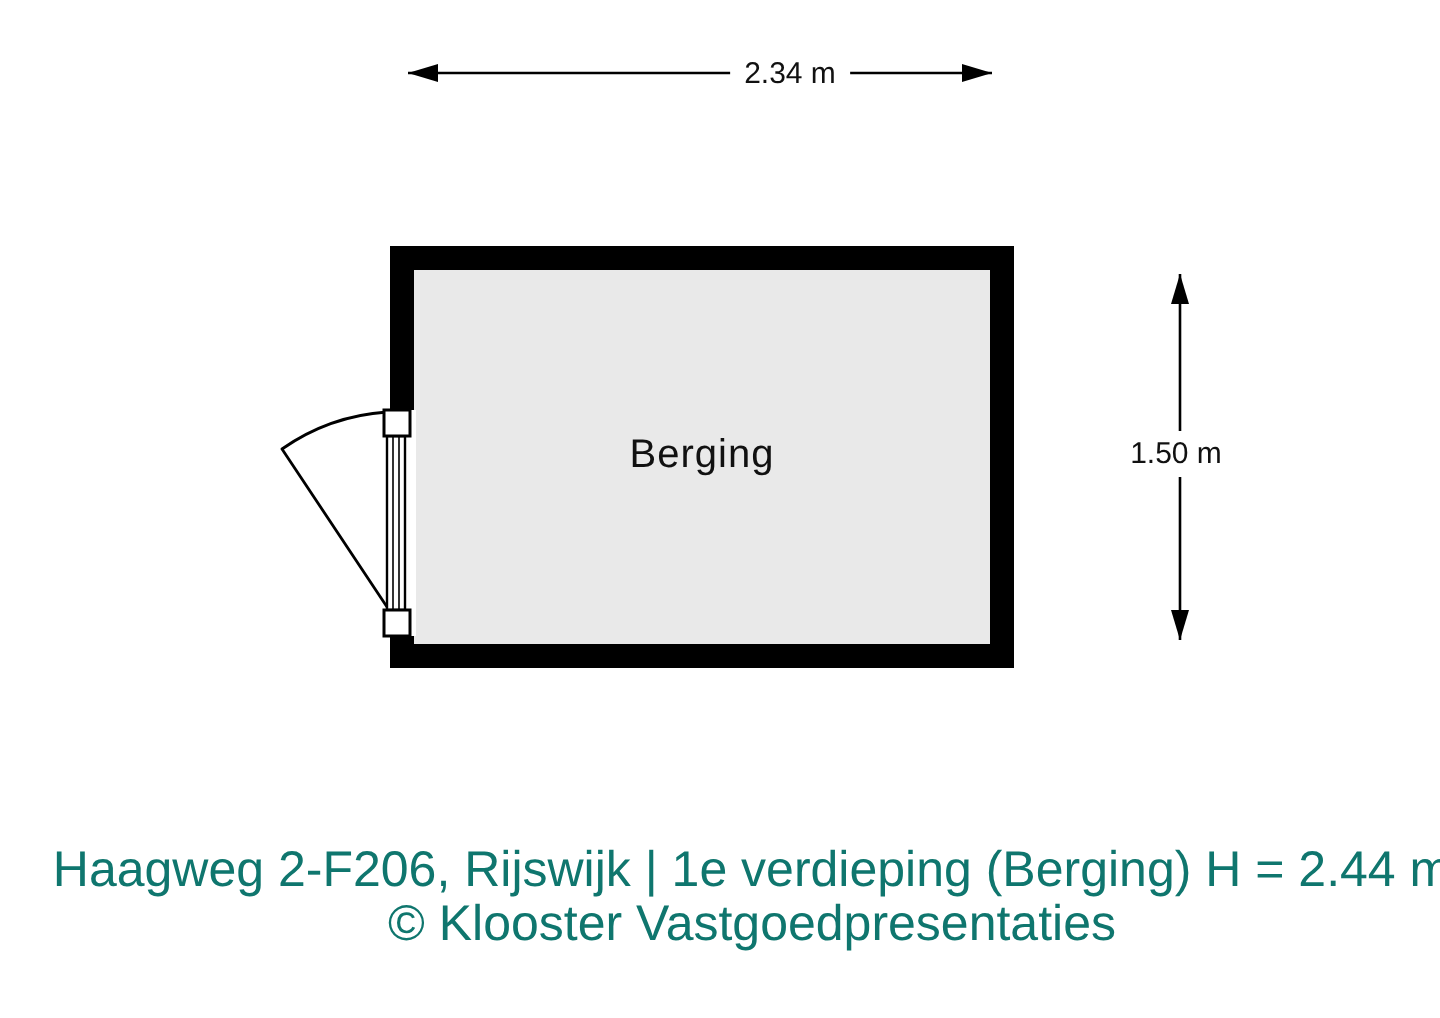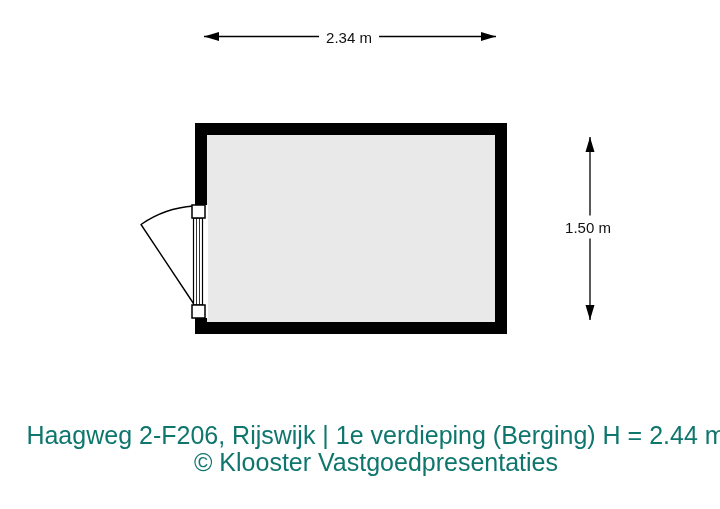--- a/index.html
+++ b/index.html
@@ -27,20 +27,21 @@
     white-space: nowrap;
   }
   .dim-label {
     font-size: 15px;
     background: #ffffff;
     color: #111111;
     line-height: 17px;
   }
   .dim-label.horizontal {
     padding: 1px 7px;
+    margin-left: 46px;
   }
   .dim-label.vertical {
     padding: 3px 2px;
   }
   .room-label {
     font-size: 20px;
     color: #111111;
     letter-spacing: 0.5px;
   }
   .caption {
@@ -88,19 +89,20 @@
       <line x1="590" y1="137" x2="590" y2="320" stroke="#000000" stroke-width="1.3"></line>
       <polygon points="590,137 585.5,152 594.5,152" fill="#000000"></polygon>
       <polygon points="590,320 585.5,305 594.5,305" fill="#000000"></polygon>
     </g>
   </svg>
 
   <div class="abs-label dim-label horizontal" style="left: 349px; top: 37px;">2.34 m</div>
 
   <div class="abs-label dim-label vertical" style="left: 588px; top: 227px;">1.50 m</div>
 
+  <div class="abs-label room-label" style="left: 351px; top: 228px;">Berging</div>
 
   <div class="caption">
     <div>Haagweg 2-F206, Rijswijk | 1e verdieping (Berging) H = 2.44 m</div>
     <div>© Klooster Vastgoedpresentaties</div>
   </div>
 
 </div>
 
 </body></html>

